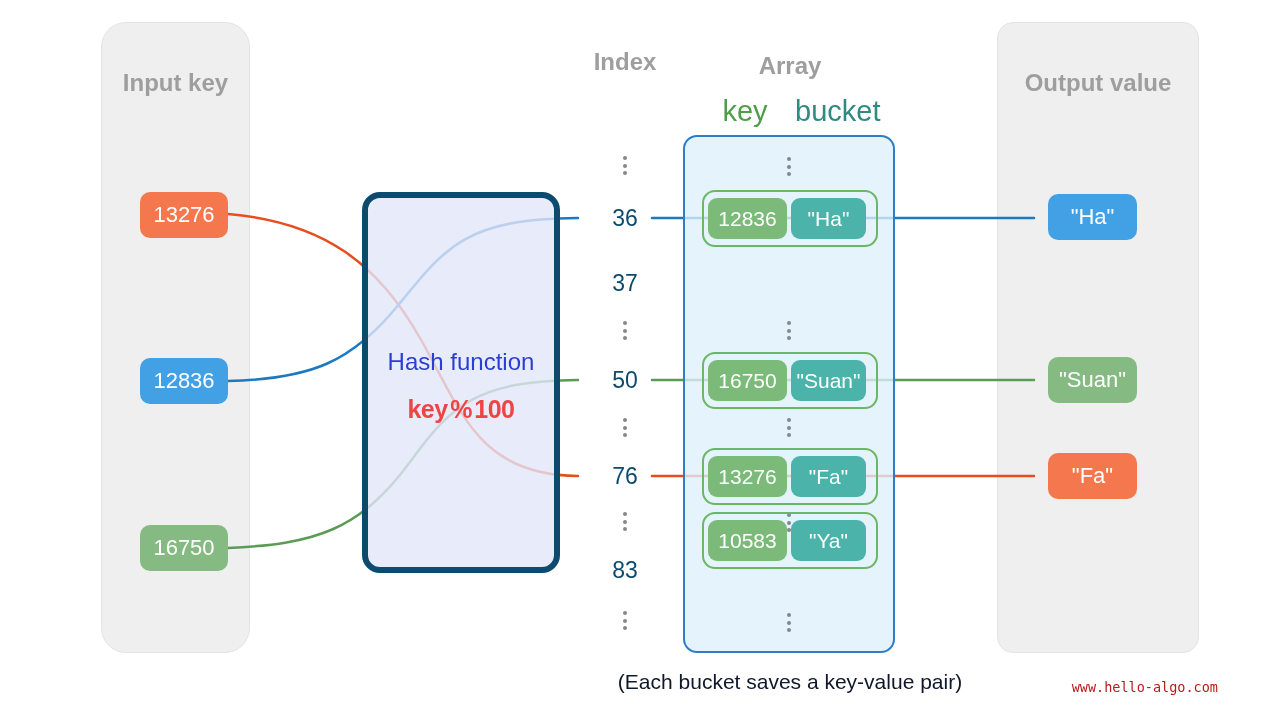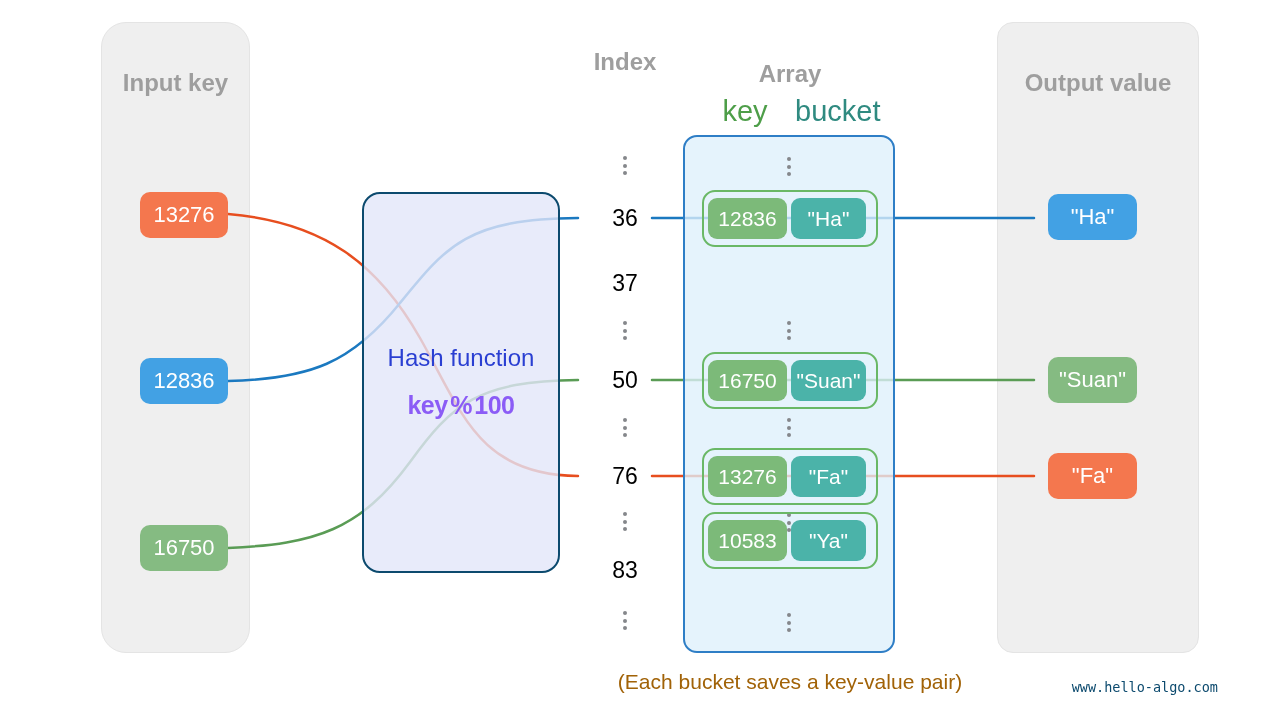--- a/index.html
+++ b/index.html
@@ -11,73 +11,73 @@
          border:1px solid #e4e4e4;border-radius:16px;box-sizing:border-box;z-index:1;}
   .panel-input{left:101px;width:149px;border-radius:25px;}
   .panel-output{left:997px;width:202px;}
   .panel-title{position:absolute;top:46px;left:0;width:100%;text-align:center;
                font-size:24px;font-weight:bold;color:#9e9e9e;}
 
   
   .sec-title{position:absolute;text-align:center;font-size:24px;font-weight:bold;
              color:#9e9e9e;z-index:5;}
   .title-index{left:585px;top:48px;width:80px;text-align:center;}
-  .title-array{left:740px;top:60px;width:100px;}
+  .title-array{left:740px;top:52px;width:100px;}
   .hdr{position:absolute;top:95px;text-align:center;font-size:29px;z-index:5;}
   .hdr-key{left:715px;width:60px;color:#4e9e49;}
   .hdr-value{left:795px;width:64px;color:#2f8a80;}
 
   
   svg.arrows{position:absolute;left:0;top:0;z-index:2;pointer-events:none;}
   svg.arrows path{fill:none;stroke-width:2.5;stroke-linecap:round;}
 
   
   .hash-box{position:absolute;left:362px;top:192px;width:198px;height:381px;
-            background:rgba(226,230,249,0.8);border:2px solid #0c4a6e;
+            background:rgba(226,230,249,0.8);border:6px solid #0c4a6e;
             border-radius:18px;box-sizing:border-box;z-index:3;}
   .hash-title{position:absolute;top:150px;left:0;width:100%;text-align:center;
               font-size:24px;color:#2a3fd2;}
   .hash-formula{position:absolute;top:197px;left:0;width:100%;text-align:center;
-                font-size:25px;font-weight:bold;color:#8b5cf6;
+                font-size:25px;font-weight:bold;color:#ef4444;
                 letter-spacing:-0.5px;word-spacing:-4px;}
 
   
   .array-container{position:absolute;left:683px;top:135px;width:212px;height:518px;
                    background:rgba(222,239,251,0.78);border:2.5px solid #2e7ec6;
                    border-radius:14px;box-sizing:border-box;z-index:3;}
 
   
   .bucket{position:absolute;left:702px;width:176px;height:57px;border:2px solid #6ab866;
           border-radius:13px;box-sizing:border-box;z-index:4;}
   .bucket .kbox,.bucket .vbox{position:absolute;top:6px;height:41px;border-radius:9px;
           display:flex;align-items:center;justify-content:center;color:#fff;font-size:21px;}
   .bucket .kbox{left:4px;width:79px;background:#7cba79;}
   .bucket .vbox{left:87px;width:75px;background:#4bb3a9;}
 
   
   .idx{position:absolute;left:595px;width:60px;text-align:center;font-size:23px;
-       color:#000000;z-index:4;}
+       color:#0c4a6e;z-index:4;}
 
   
   .vdots{position:absolute;width:4px;z-index:4;}
   .vdots span{display:block;width:4px;height:4px;border-radius:50%;background:#85878b;
               margin-bottom:3.5px;}
 
   
   .chip{position:absolute;width:88px;height:46px;border-radius:10px;display:flex;
         align-items:center;justify-content:center;color:#fff;font-size:22px;z-index:4;}
   .chip.orange{background:#f4774e;}
   .chip.blue{background:#42a1e4;}
   .chip.green{background:#85bb82;}
   .chip.in{left:140px;}
   .chip.out{left:1048px;width:89px;}
 
   .caption{position:absolute;left:540px;top:670px;width:500px;text-align:center;
-           font-size:21px;color:#a16207;z-index:5;}
-  .watermark{position:absolute;right:62px;top:679px;font-size:13.5px;color:#0c4a6e;
+           font-size:21px;color:#0f172a;z-index:5;}
+  .watermark{position:absolute;right:62px;top:679px;font-size:13.5px;color:#b91c1c;
              font-family:"DejaVu Sans Mono",monospace;z-index:5;}
 </style>
 </head>
 <body>
 
 <div class="canvas">
 
   <div class="panel panel-input">
     <div class="panel-title">Input key</div>
   </div>

